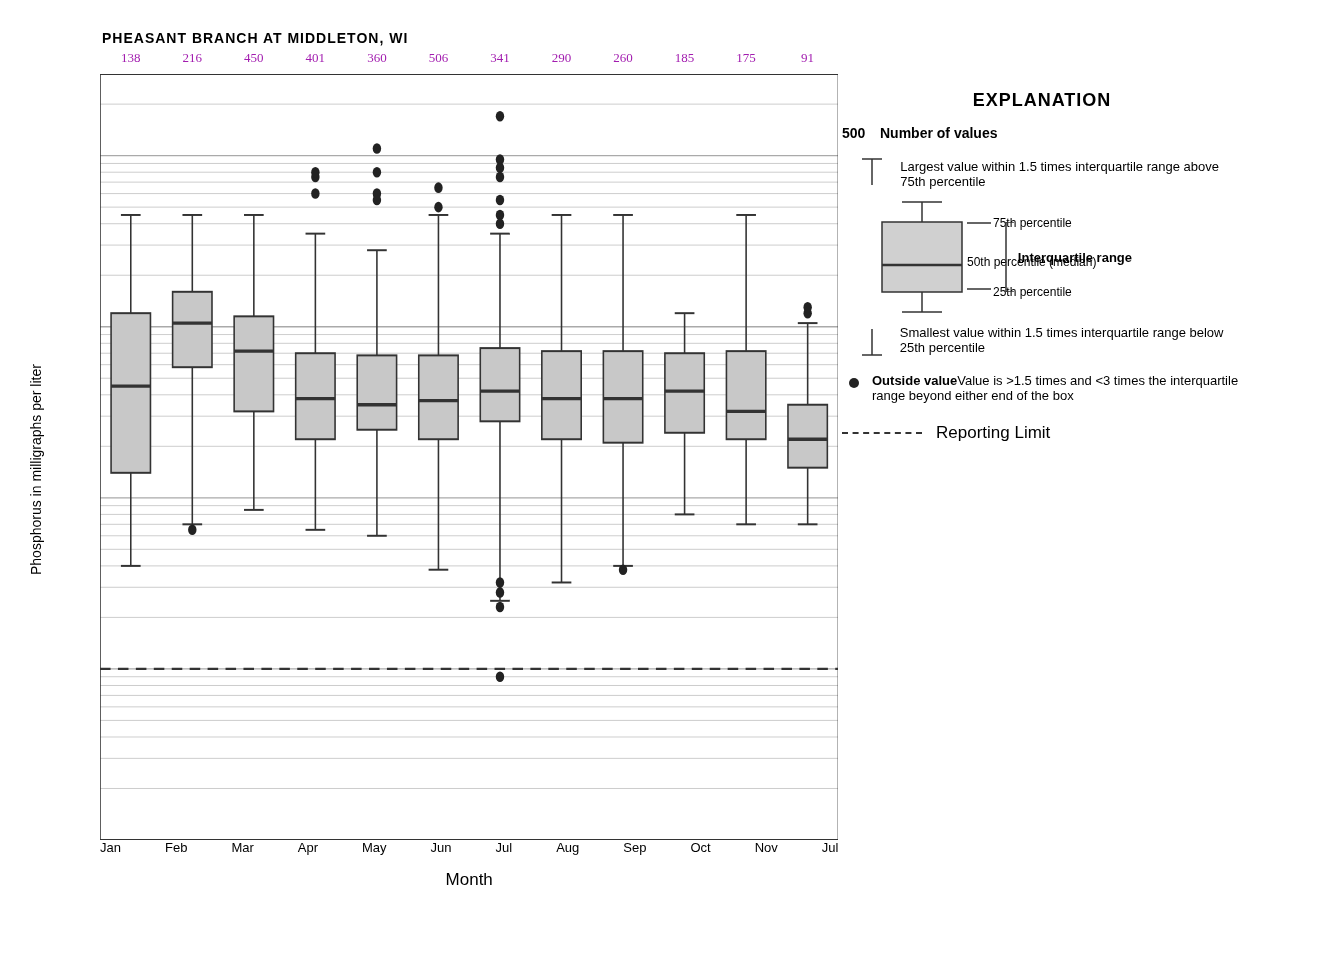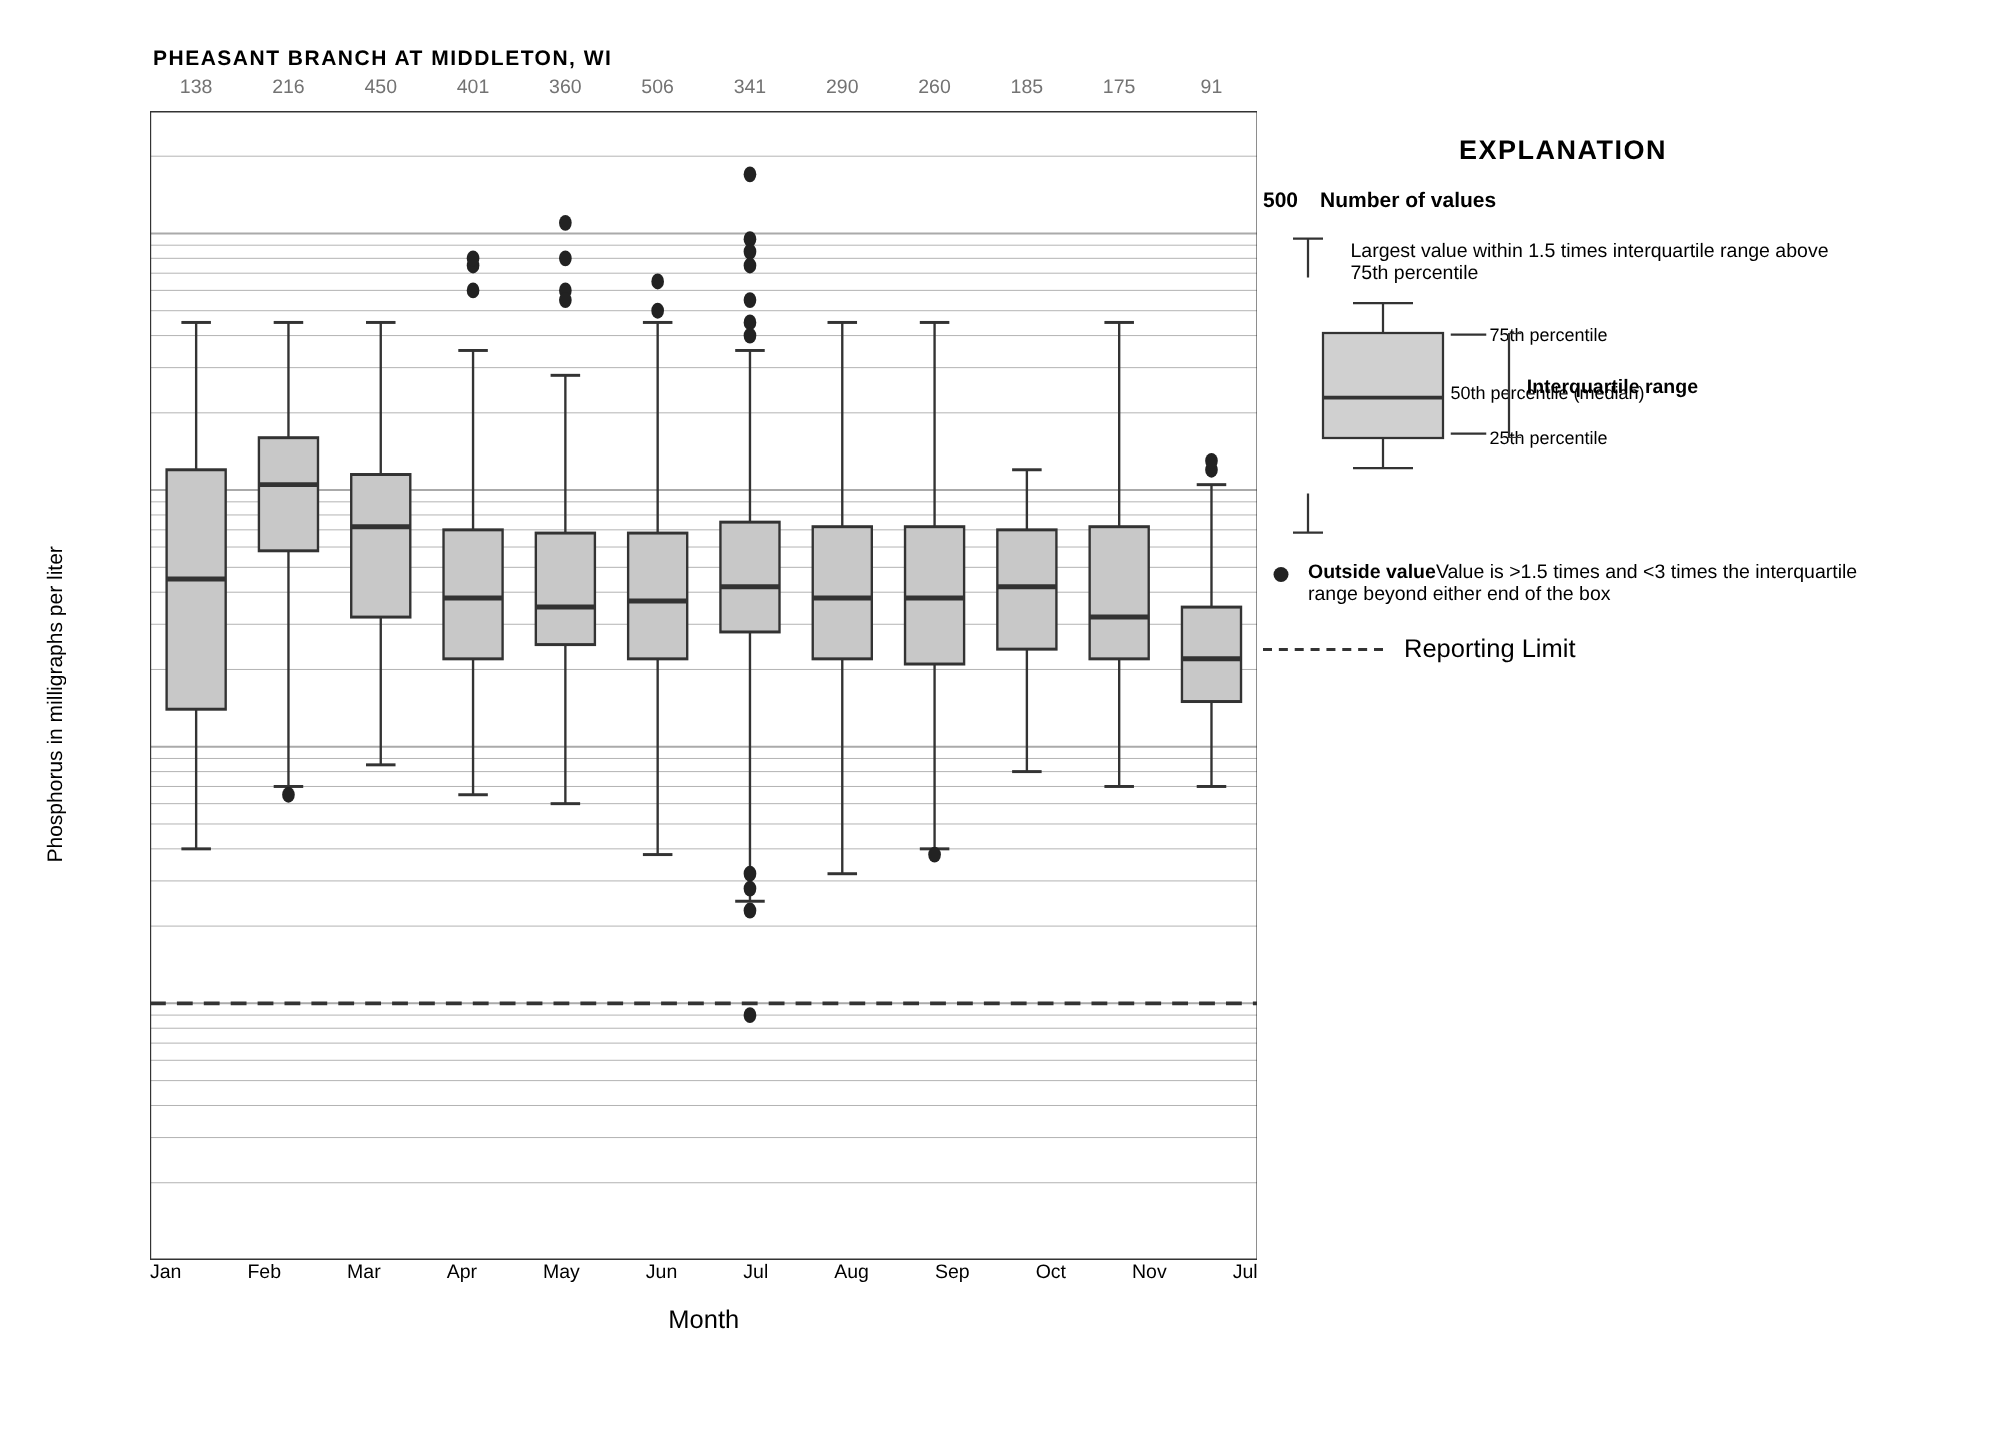--- a/index.html
+++ b/index.html
@@ -58,22 +58,22 @@
     .counts-row {
       display: flex;
       height: 24px;
       margin-left: 50px;
       margin-right: 0px;
     }
     .count-cell {
       flex: 1;
       text-align: center;
       font-size: 13px;
-      font-family: Liberation Sans, sans-serif;
-      color: #737373;
+      font-family: Liberation Serif, serif;
+      color: #a21caf;
     }
     .plot-container {
       position: relative;
       flex: 1;
       margin-left: 50px;
     }
     .plot-svg {
       width: 100%;
       height: 100%;
     }
@@ -397,20 +397,21 @@
             <span>Interquartile range</span>
           </div>
         </div>
       </div>
 
       <div style="display:flex; align-items:flex-start; margin-top:4px;">
         <svg width="60" height="32" style="margin-right:8px;">
           <line x1="20" y1="30" x2="40" y2="30" stroke="#333" stroke-width="1.5"></line>
           <line x1="30" y1="4" x2="30" y2="30" stroke="#333" stroke-width="1.5"></line>
         </svg>
+        <div style="font-size:13px;">Smallest value within 1.5 times interquartile range below 25th percentile</div>
       </div>
     </div>
 
     <div class="exp-dot-row" style="margin-top:10px; display:flex; align-items:flex-start;">
       <svg width="24" height="20" style="margin-right:6px; flex-shrink:0;">
         <circle cx="12" cy="10" r="5" fill="#222"></circle>
       </svg>
       <div style="font-size:13px;">
         <span style="font-weight:bold;">Outside value</span><span>Value is &gt;1.5 times and &lt;3 times the interquartile range beyond either end of the box</span>
       </div>

